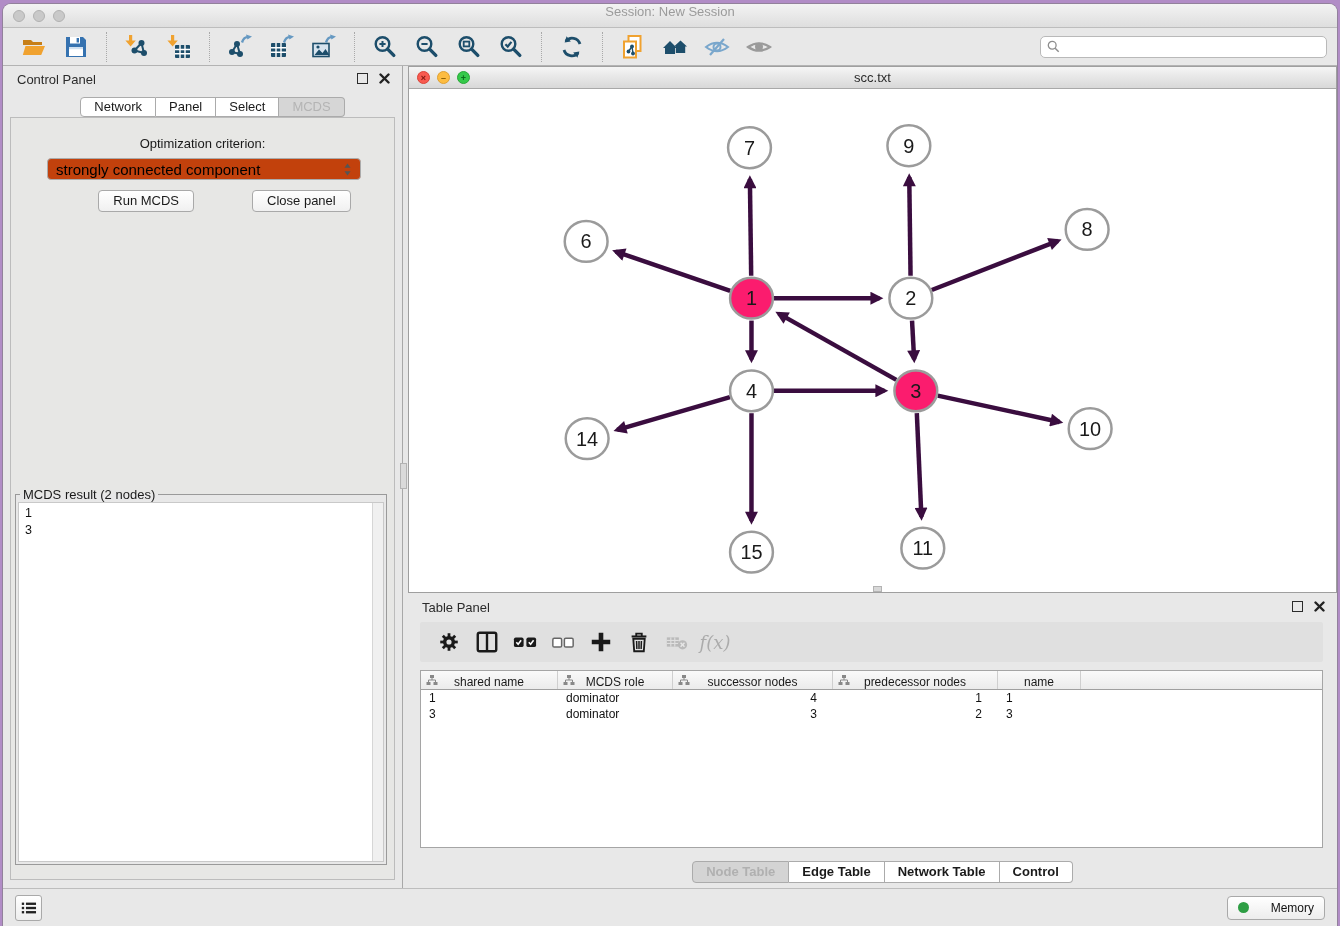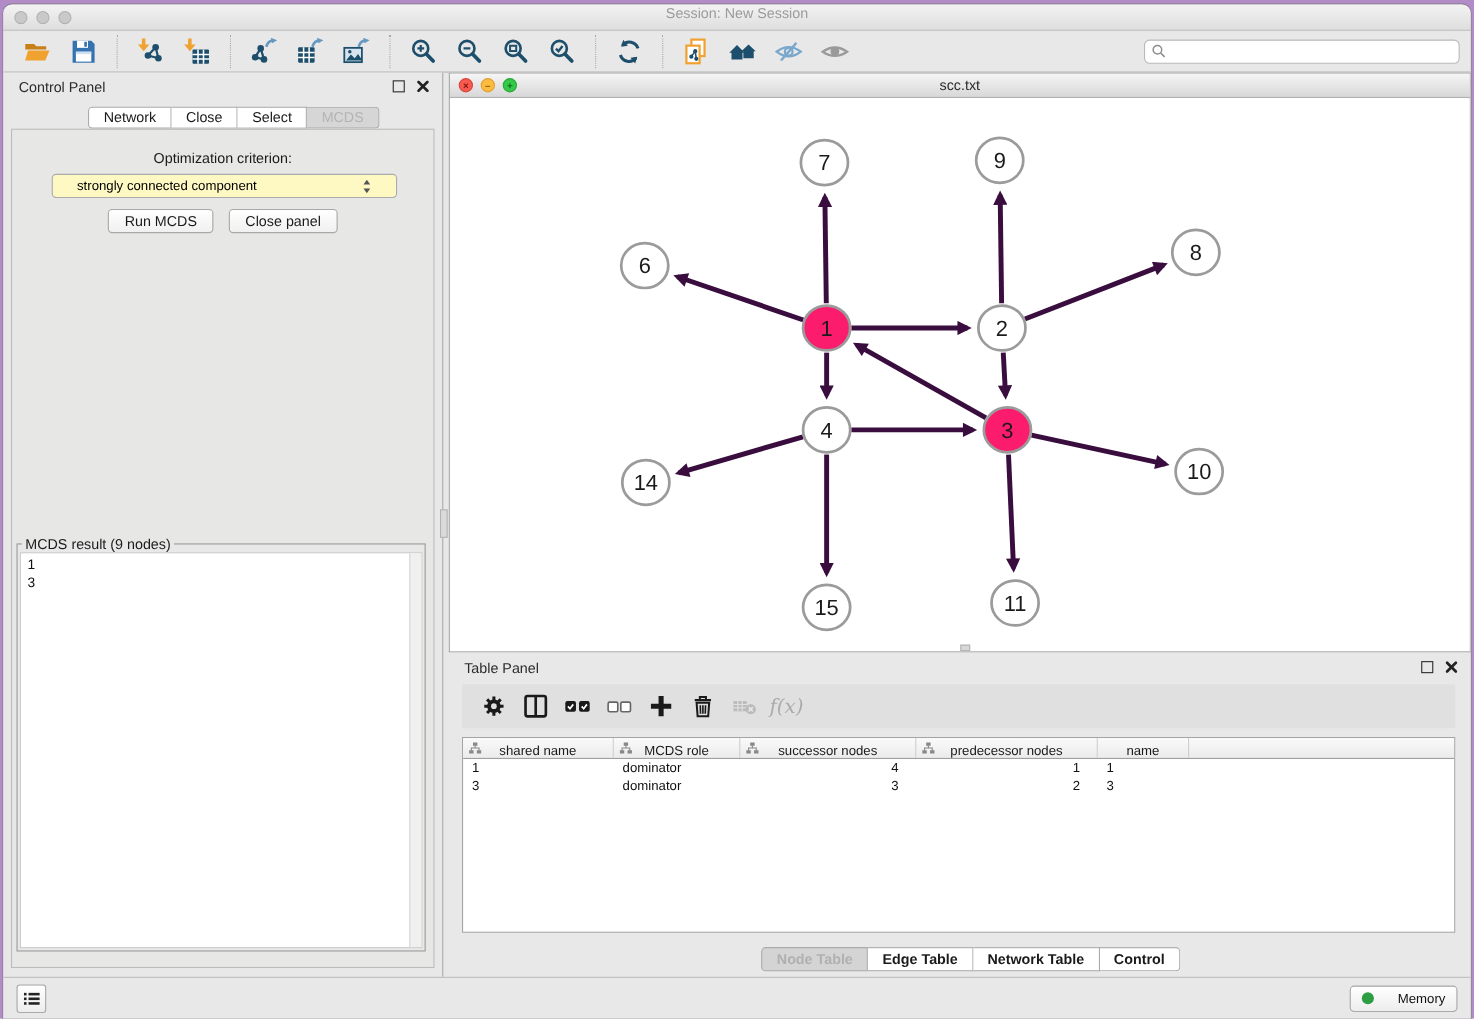--- a/index.html
+++ b/index.html
@@ -31,25 +31,25 @@
   .panel-btns { position:absolute; top:7px; right:12px; display:flex; gap:11px; align-items:center; }
   .float-btn { width:11px; height:11px; border:1.6px solid #2b2b2b; background:transparent; }
   .close-btn svg { width:11px; height:11px; display:block; }
   .cp-tabs { position:absolute; top:31px; left:0; right:0; display:flex; justify-content:center; }
   .seg { height:20px; line-height:18px; padding:0 13px; background:#fff; border:1px solid #ababab; border-left:none; font-size:13px; color:#1a1a1a; }
   .seg:first-child { border-left:1px solid #ababab; border-radius:4px 0 0 4px;margin-left:20px; }
   .seg:last-child { border-radius:0 4px 4px 0; }
   .seg.active { background:#d6d6d6; color:#b4b4b4; }
   .cp-content { position:absolute; left:7px; right:7px; top:51px; bottom:8px; border:1px solid #bcbcbc; background:#e7e7e5; }
   .opt-label { position:absolute; top:18px; left:0; right:0; text-align:center; font-size:13px; color:#1a1a1a; }
-  .cp-select { position:absolute; top:40px; left:36px; width:314px; height:22px; background:#fef9c3; border:1px solid #ababab; border-radius:4px; display:flex; align-items:center; padding:0 22px; font-size:12px; }
+  .cp-select { position:absolute; top:40px; left:36px; width:314px; height:22px; background:#c2410c; border:1px solid #ababab; border-radius:4px; display:flex; align-items:center; padding:0 8px; font-size:15px; }
   .cp-select .val { flex:1; }
   .cp-select svg { width:9px; height:15px; }
   .cp-buttons { position:absolute; top:72px; left:0; right:0; display:flex; justify-content:center; gap:14px; }
-  .mac-btn { height:22px; padding:0 14px; font-size:13px; color:#1a1a1a; background:linear-gradient(#ffffff,#f0f0f0); border:1px solid #a9a9a9; border-radius:4px; line-height:20px; }
+  .mac-btn { height:22px; padding:0 14px; font-size:13px; color:#1a1a1a; background:linear-gradient(#ffffff,#f0f0f0); border:1px solid #a9a9a9; border-radius:4px; line-height:20px;margin-left:44px; }
   .result-fieldset { position:absolute; left:4px; width:372px; top:369px; height:378px; border:1px solid #9a9a9a; margin:0; padding:0; background:#e8e8e8; }
   .result-fieldset legend { font-size:13px; color:#1a1a1a; margin-left:4px; padding:0 3px; }
   .result-box { position:absolute; left:2px; right:2px; top:0; bottom:2px; background:#fff; border:1px solid #c9c9c9; }
   .result-box .scroll-track { position:absolute; top:0; bottom:0; right:0; width:11px; background:#f0f0f0; border-left:1px solid #d6d6d6; }
   .result-lines { margin:0; padding:2px 6px; font-family:"Liberation Sans", sans-serif; font-size:12.5px; line-height:17px; color:#111; }
 
   
   .network-window { position:absolute; left:405px; top:0; right:0; height:527px; background:#fff; border:1px solid #9f9f9f; }
   .nw-titlebar { position:relative; height:22px; background:linear-gradient(#f5f5f5,#d8d8d8); border-bottom:1px solid #a8a8a8; display:flex; align-items:center; }
   .nw-lights { position:absolute; left:8px; display:flex; gap:7px; }
@@ -277,39 +277,39 @@
               <svg viewBox="0 0 11 11">
                 <g stroke="#222" stroke-width="2.4" stroke-linecap="round">
                   <line x1="1.5" y1="1.5" x2="9.5" y2="9.5"></line>
                   <line x1="9.5" y1="1.5" x2="1.5" y2="9.5"></line>
                 </g>
               </svg>
             </span>
         </div>
         <div class="cp-tabs" id="cp-tabs">
             <div class="seg">Network</div>
-            <div class="seg">Close</div>
+            <div class="seg">Panel</div>
             <div class="seg">Select</div>
             <div class="seg active">MCDS</div>
           </div>
         <div class="cp-content">
           <div class="opt-label">Optimization criterion:</div>
           <div class="cp-select">
             <span class="val">strongly connected component</span>
             <svg viewBox="0 0 10 16">
                 <path d="M5 1.2 L8.4 6 H1.6z" fill="#555"></path>
                 <path d="M5 14.8 L1.6 10 H8.4z" fill="#555"></path>
               </svg>
           </div>
           <div class="cp-buttons">
             <button class="mac-btn">Run MCDS</button>
             <button class="mac-btn">Close panel</button>
           </div>
           <fieldset class="result-fieldset">
-            <legend>MCDS result (9 nodes)</legend>
+            <legend>MCDS result (2 nodes)</legend>
             <div class="result-box">
               <pre class="result-lines" id="result-lines">1
 3</pre>
               <div class="scroll-track"></div>
             </div>
           </fieldset>
         </div>
       </div>
 
       <div class="splitter-grip"></div>

